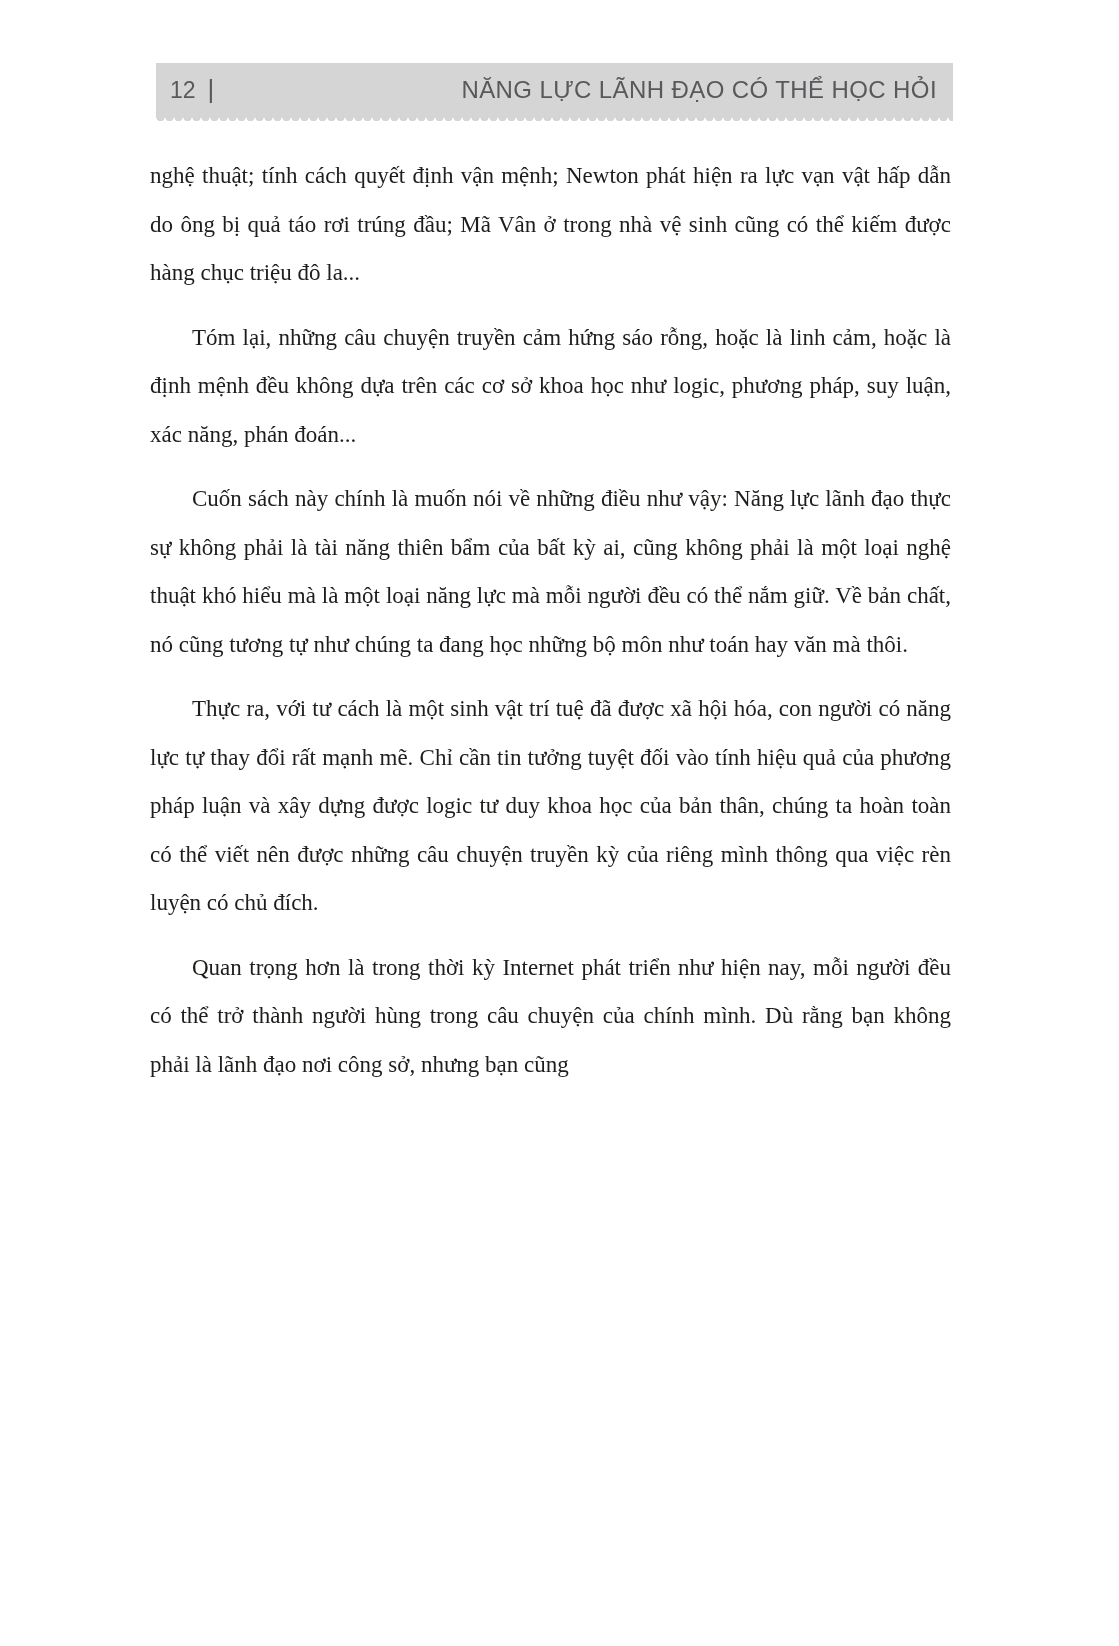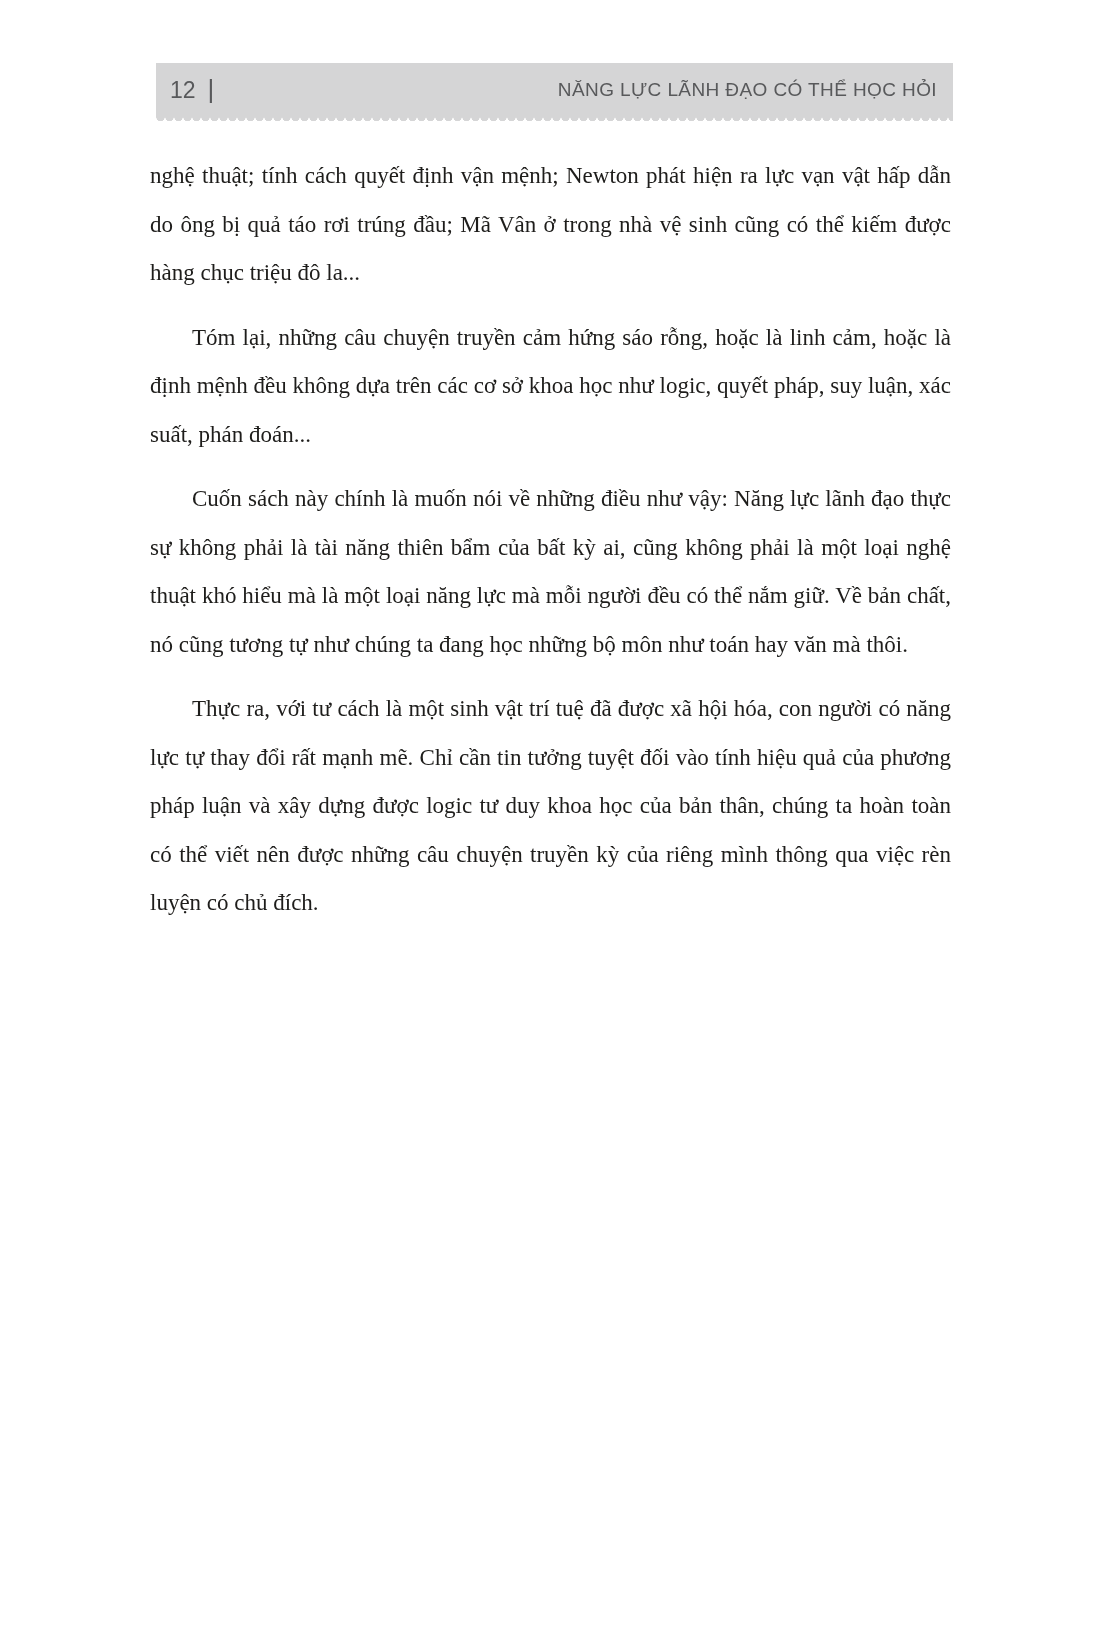--- a/index.html
+++ b/index.html
@@ -39,21 +39,21 @@
     font-size: 23px;
   }
   .header-left .divider {
     margin-left: 12px;
     font-size: 26px;
     font-weight: 300;
     position: relative;
     top: -1px;
   }
   .header-right {
-    font-size: 19px;
+    font-size: 24px;
     letter-spacing: 0.4px;
     font-weight: 400;
   }
   
   .scallop-edge {
     height: 8px;
     background-image: radial-gradient(circle at 50% 0px,
         var(--header_bar, #d5d5d6) 4px,
         rgba(0,0,0,0) 4.4px);
     background-size: 9px 8px;
@@ -92,18 +92,19 @@
       </div>
       <div class="header-right">
         <span>NĂNG LỰC LÃNH ĐẠO CÓ THỂ HỌC HỎI</span>
       </div>
     </div>
     <div class="scallop-edge"></div>
   </header>
 
   <main class="text-block">
     <p>nghệ thuật; tính cách quyết định vận mệnh; Newton phát hiện ra lực vạn vật hấp dẫn do ông bị quả táo rơi trúng đầu; Mã Vân ở trong nhà vệ sinh cũng có thể kiếm được hàng chục triệu đô la...</p>
-    <p class="indent">Tóm lại, những câu chuyện truyền cảm hứng sáo rỗng, hoặc là linh cảm, hoặc là định mệnh đều không dựa trên các cơ sở khoa học như logic, quyết pháp, suy luận, xác suất, phán đoán...</p>
+    <p class="indent">Tóm lại, những câu chuyện truyền cảm hứng sáo rỗng, hoặc là linh cảm, hoặc là định mệnh đều không dựa trên các cơ sở khoa học như logic, phương pháp, suy luận, xác năng, phán đoán...</p>
     <p class="indent">Cuốn sách này chính là muốn nói về những điều như vậy: Năng lực lãnh đạo thực sự không phải là tài năng thiên bẩm của bất kỳ ai, cũng không phải là một loại nghệ thuật khó hiểu mà là một loại năng lực mà mỗi người đều có thể nắm giữ. Về bản chất, nó cũng tương tự như chúng ta đang học những bộ môn như toán hay văn mà thôi.</p>
     <p class="indent">Thực ra, với tư cách là một sinh vật trí tuệ đã được xã hội hóa, con người có năng lực tự thay đổi rất mạnh mẽ. Chỉ cần tin tưởng tuyệt đối vào tính hiệu quả của phương pháp luận và xây dựng được logic tư duy khoa học của bản thân, chúng ta hoàn toàn có thể viết nên được những câu chuyện truyền kỳ của riêng mình thông qua việc rèn luyện có chủ đích.</p>
+    <p class="indent">Quan trọng hơn là trong thời kỳ Internet phát triển như hiện nay, mỗi người đều có thể trở thành người hùng trong câu chuyện của chính mình. Dù rằng bạn không phải là lãnh đạo nơi công sở, nhưng bạn cũng</p>
   </main>
 
 </div>
 
 </body></html>

